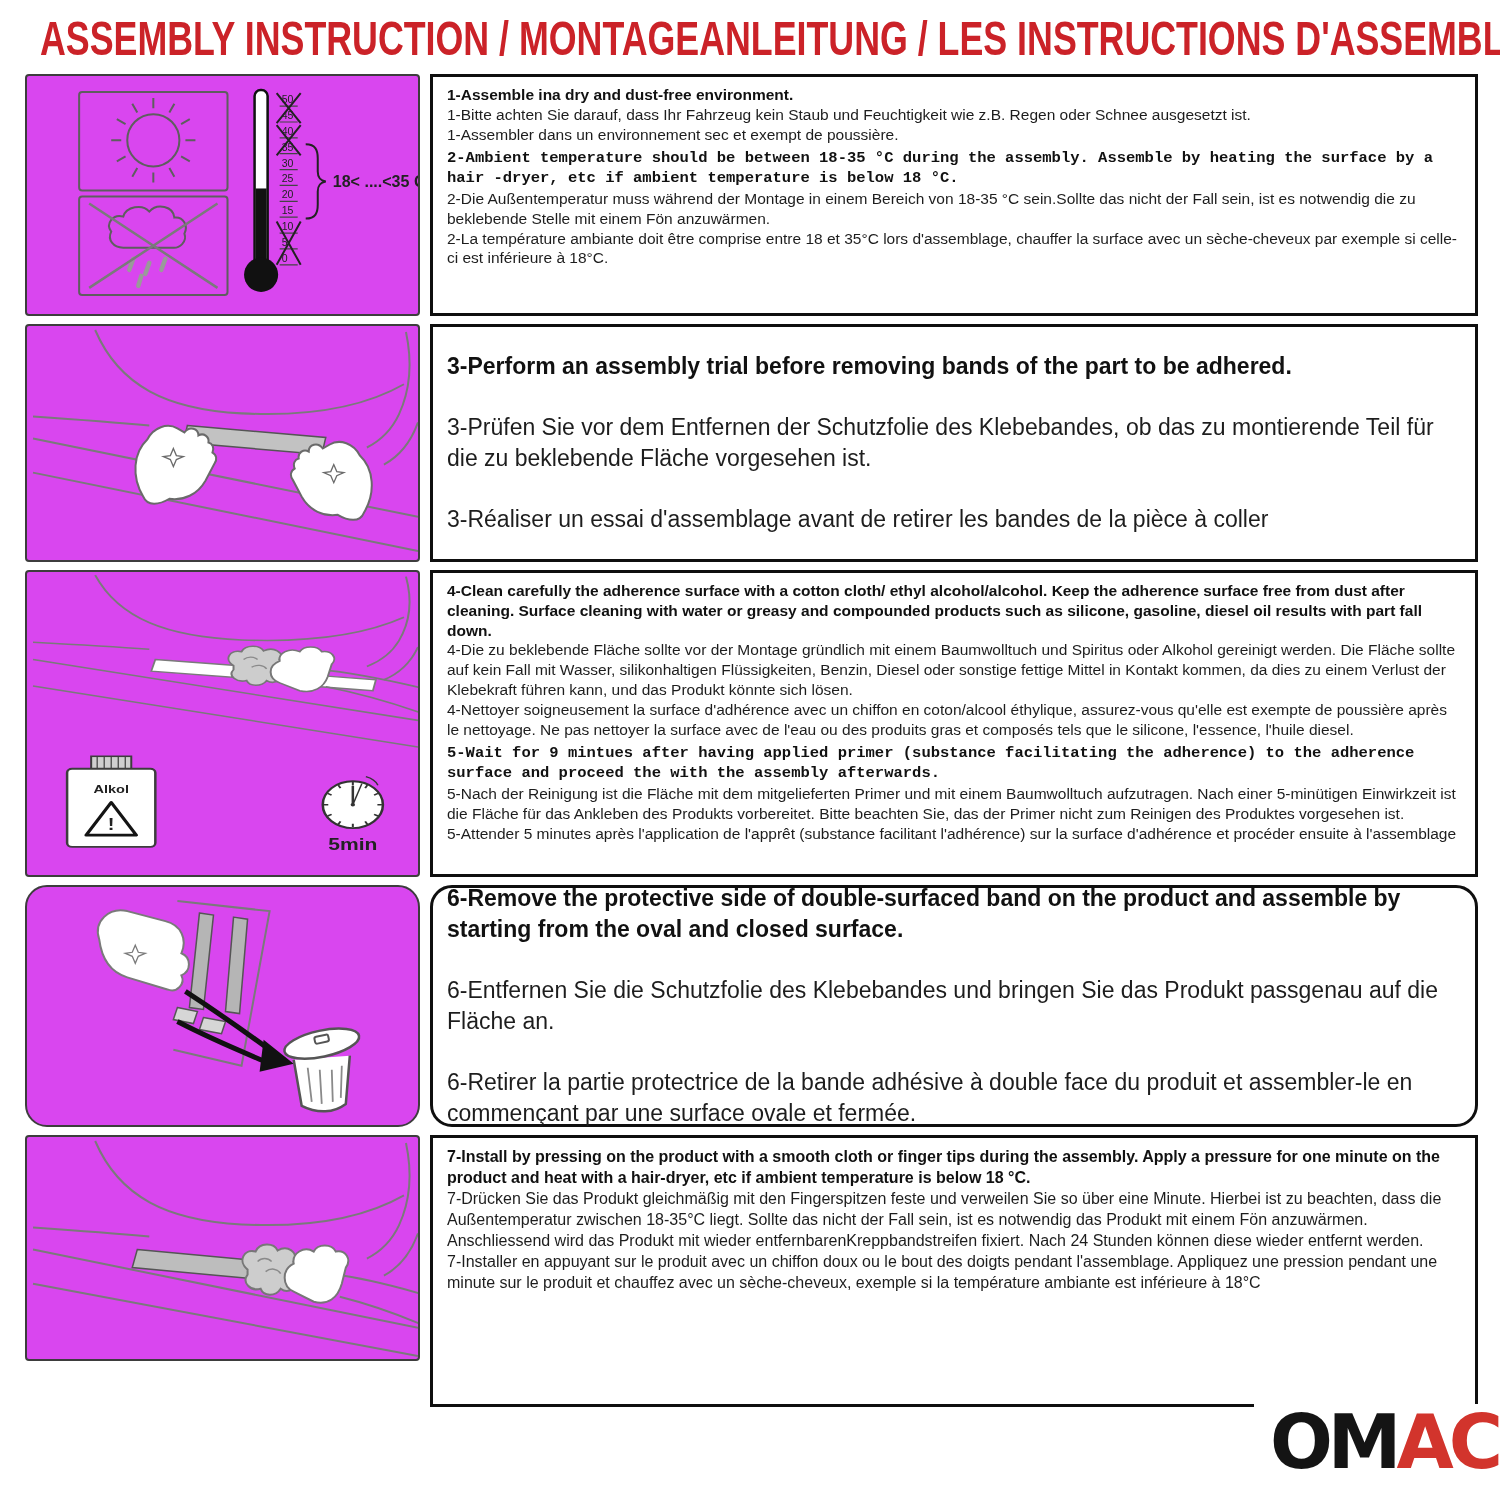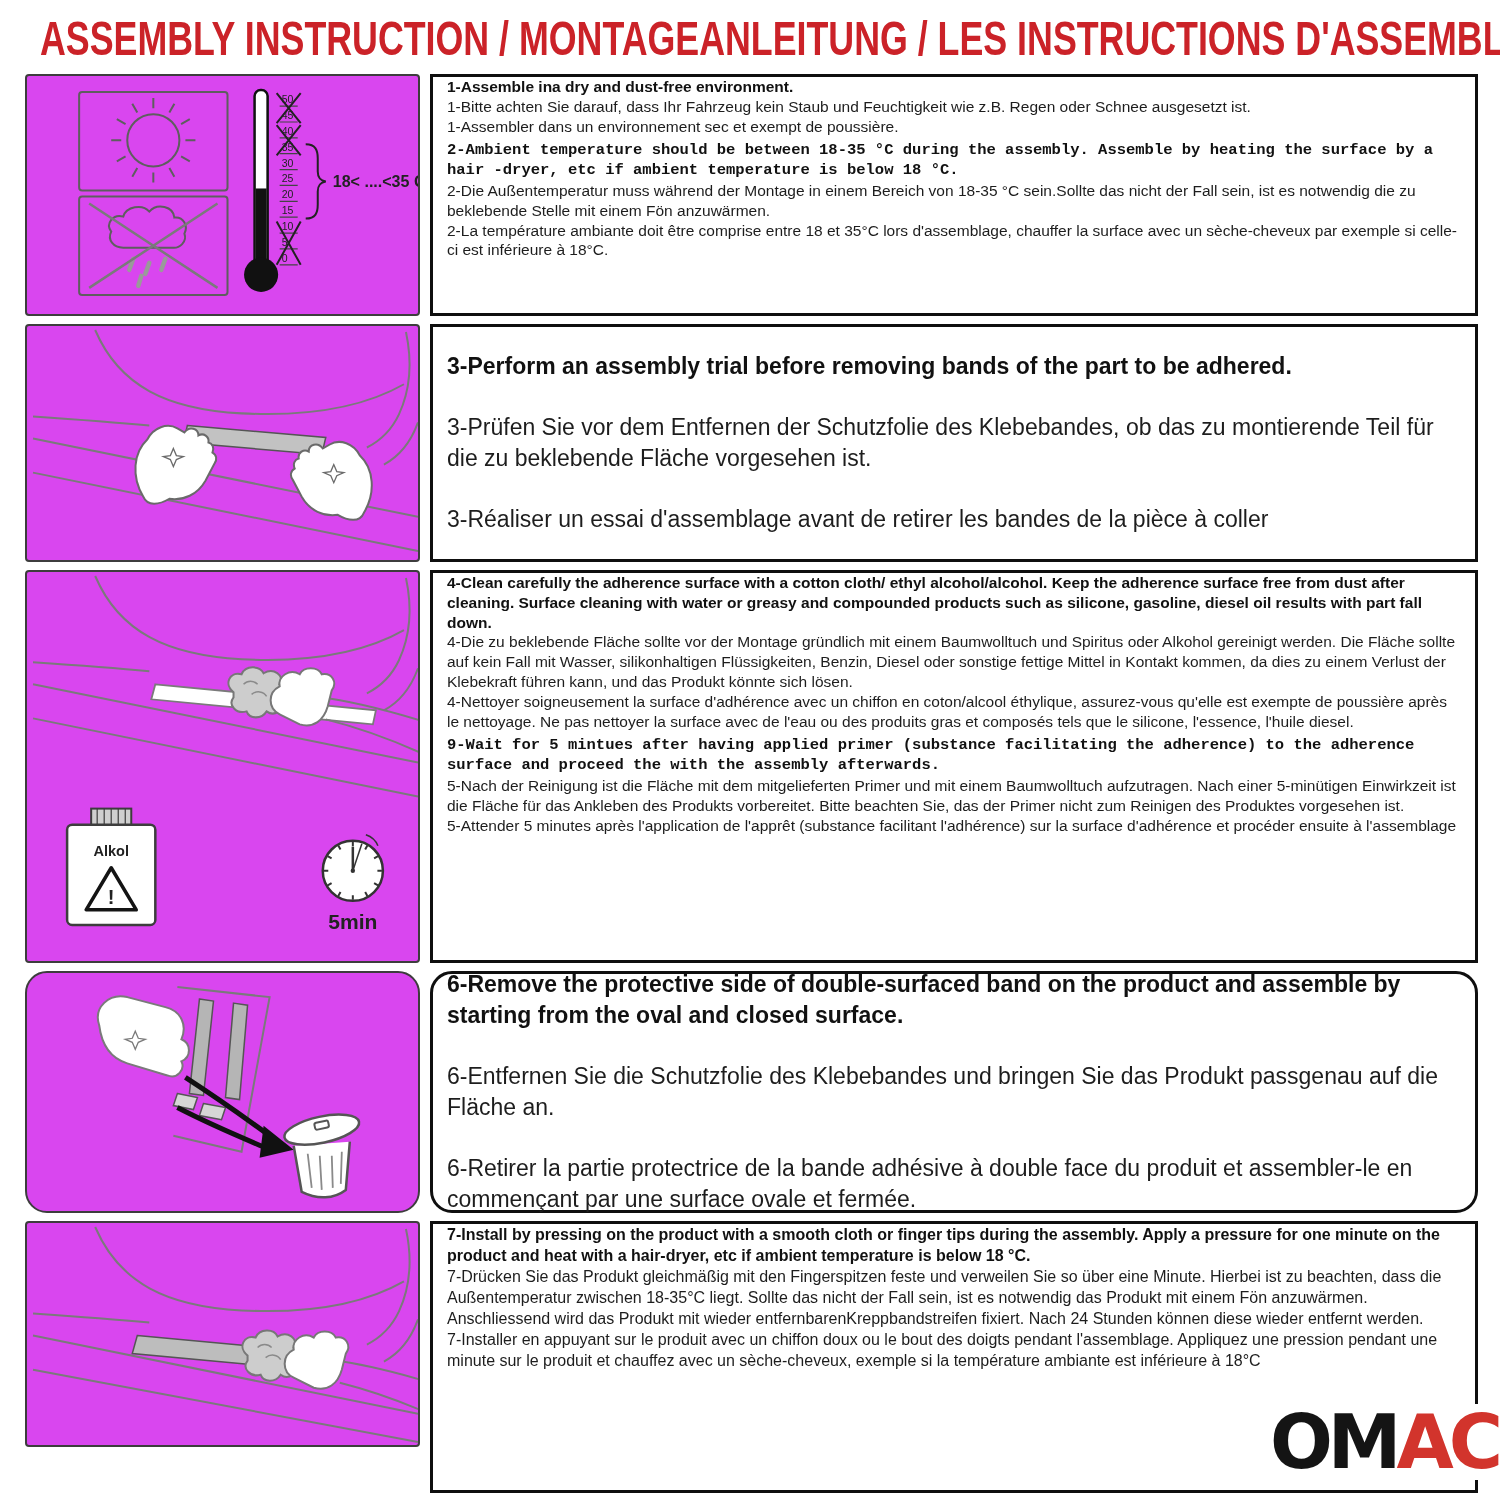--- a/index.html
+++ b/index.html
@@ -2,29 +2,29 @@
 <html><head>
 <meta charset="utf-8">
 <style>
   html,body{margin:0;padding:0;background:#fff;}
   body{width:1500px;height:1500px;overflow:hidden;font-family:"Liberation Sans",sans-serif;color:#1d1d1d;position:relative;}
   .title{margin:10px 0 8px 40px;font-size:49px;font-weight:800;color:#cb2228;white-space:nowrap;
          transform:scaleX(.73);transform-origin:left center;letter-spacing:0px;}
   .row{display:flex;align-items:flex-start;margin:0 22px 8px 25px;gap:10px;}
   .fig{flex:0 0 395px;border:2.5px solid #3d3d3d;border-radius:4px;background:#d946ef;box-sizing:border-box;}
   .fig svg{display:block;width:100%;height:100%;}
-  .txt{flex:1;border:3.5px solid #0f0f0f;box-sizing:border-box;padding:0 14px;background:#fff;}
+  .txt{flex:1;border:3.5px solid #0f0f0f;box-sizing:border-box;padding:8px 14px;background:#fff;}
   .center .txt{display:flex;flex-direction:column;justify-content:center;gap:30px;}
   .txt p{margin:0;}
   .small .txt p{font-size:15.5px;line-height:19.8px;}
   .big .txt p{font-size:23px;line-height:31px;}
   .mid .txt p{font-size:16px;line-height:21px;}
   p.b{font-weight:700;color:#111;}
   p.gap{margin-top:5px;font-family:Liberation Mono, monospace;}
-  .h1f,.h1t{height:242px;} .h2f,.h2t{height:238px;} .h3f,.h3t{height:393px;}
+  .h1f,.h1t{height:242px;} .h2f,.h2t{height:238px;} .h3f,.h3t{height:307px;}
   .h4f,.h4t{height:242px;border-radius:22px;} .h5f{height:226px;} .h5t{height:272px;}
   svg text{font-family:"Liberation Sans",sans-serif;fill:#222;}
   .logo{position:absolute;right:0;top:1404px;background:#fff;padding:0 2px 0 16px;
         font-family:"DejaVu Sans",sans-serif;font-weight:900;font-size:74px;line-height:76px;letter-spacing:-5px;}
   .logo .k{color:#141414;} .logo .r{color:#d2342c;}
 </style>
 </head>
 <body>
 
 <h1 class="title">ASSEMBLY INSTRUCTION / MONTAGEANLEITUNG / LES INSTRUCTIONS D'ASSEMBLAGE</h1>
@@ -139,21 +139,21 @@
         <path d="M338 262 C344 264 348 268 350 273" fill="none" stroke="#333" stroke-width="1.5"></path>
         <circle cx="325" cy="298" r="2.2" fill="#333"></circle>
         <text x="325" y="356" text-anchor="middle" font-size="21" font-weight="700" fill="#111">5min</text>
       </g>
     </svg>
   </div>
   <div class="txt h3t">
     <p class="b">4-Clean carefully the adherence surface with a cotton cloth/ ethyl alcohol/alcohol. Keep the adherence surface free from dust after cleaning. Surface cleaning with water or greasy and compounded products such as silicone, gasoline, diesel oil results with part fall down.</p>
     <p>4-Die zu beklebende Fläche sollte vor der Montage gründlich mit einem Baumwolltuch und Spiritus oder Alkohol gereinigt werden. Die Fläche sollte auf kein Fall mit Wasser, silikonhaltigen Flüssigkeiten, Benzin, Diesel oder sonstige fettige Mittel in Kontakt kommen, da dies zu einem Verlust der Klebekraft führen kann, und das Produkt könnte sich lösen.</p>
     <p>4-Nettoyer soigneusement la surface d'adhérence avec un chiffon en coton/alcool éthylique, assurez-vous qu'elle est exempte de poussière après le nettoyage. Ne pas nettoyer la surface avec de l'eau ou des produits gras et composés tels que le silicone, l'essence, l'huile diesel.</p>
-    <p class="b gap">9-Wait for 5 mintues after having applied primer (substance facilitating the adherence) to the adherence surface and proceed the with the assembly afterwards.</p>
+    <p class="b gap">5-Wait for 9 mintues after having applied primer (substance facilitating the adherence) to the adherence surface and proceed the with the assembly afterwards.</p>
     <p>5-Nach der Reinigung ist die Fläche mit dem mitgelieferten Primer und mit einem Baumwolltuch aufzutragen. Nach einer 5-minütigen Einwirkzeit ist die Fläche für das Ankleben des Produkts vorbereitet. Bitte beachten Sie, das der Primer nicht zum Reinigen des Produktes vorgesehen ist.</p>
     <p>5-Attender 5 minutes après l'application de l'apprêt (substance facilitant l'adhérence) sur la surface d'adhérence et procéder ensuite à l'assemblage</p>
   </div>
 </div>
 
 <div class="row big center">
   <div class="fig h4f">
     <svg viewBox="0 0 390 237" preserveAspectRatio="none">
       <g>
         <path d="M72 52 C66 34 82 20 100 24 L138 34 C154 38 160 52 154 66 C164 70 164 84 154 88 C158 96 150 106 140 102 L100 90 C80 84 74 68 72 52 Z" fill="#fff" stroke="#7a7a7a" stroke-width="2"></path>

